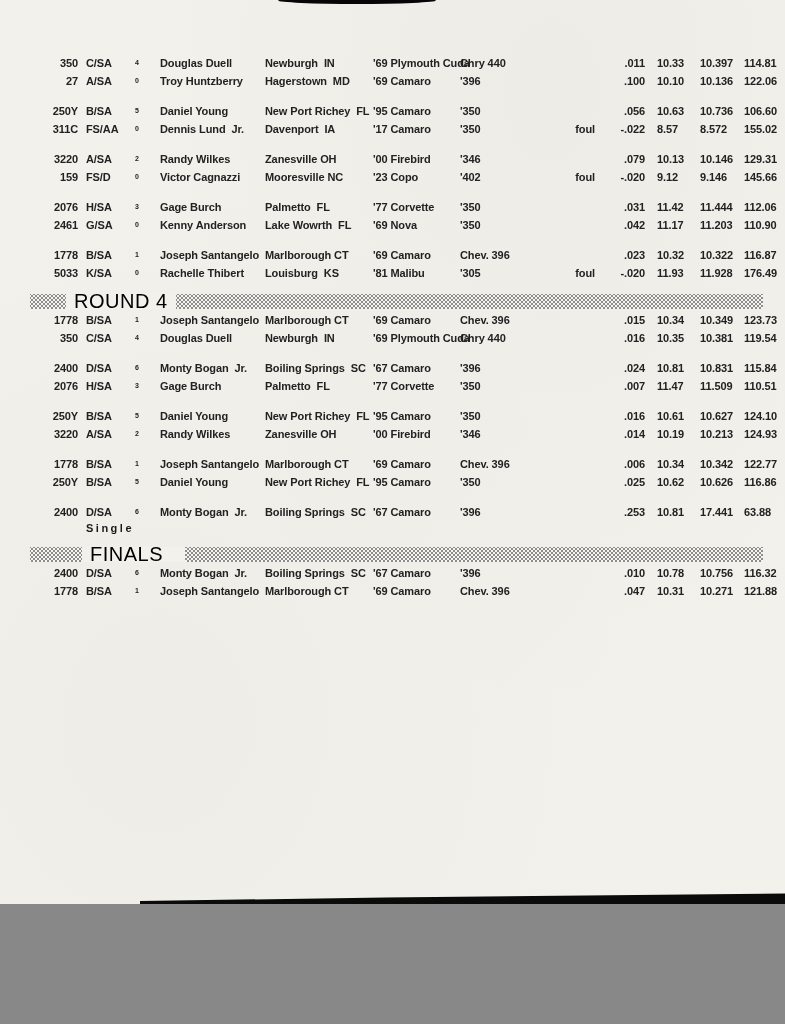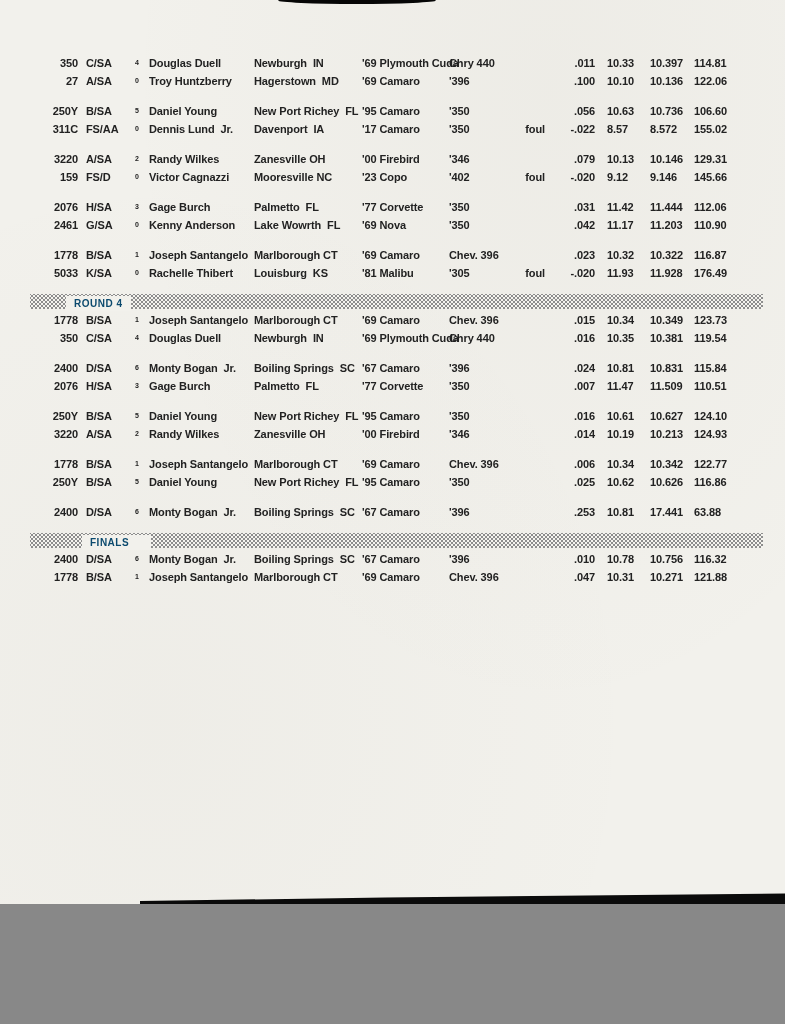--- a/index.html
+++ b/index.html
@@ -22,25 +22,25 @@
     height:18px; line-height:18px;
     font-size:11px;
     letter-spacing:-0.1px;
     white-space:pre;
     padding-left:36px;
   }
   .c { flex:0 0 auto; overflow:visible; }
   .c-num   { width:42px; text-align:right; }
   .c-class { margin-left:8px; width:44px; }
   .c-seed  { width:14px; text-align:center; font-size:7px; }
-  .c-name  { margin-left:5px; width:105px; }
+  .c-name  { margin-left:16px; width:105px; }
   .c-town  { width:108px; }
   .c-car   { width:87px; }
   .c-eng   { width:72px; }
-  .c-foul  { width:24px; text-align:right; }
+  .c-foul  { width:24px; text-align:right;margin-left:39px; }
   .c-rt    { margin-left:18px; width:32px; text-align:right; }
   .c-dial  { margin-left:12px; width:43px; }
   .c-et    { width:44px; }
   .c-mph   { width:54px; }
   .group { margin-bottom:12px; }
   .note {
     margin-left:86px;
     height:14px; line-height:14px;
     font-size:11px; letter-spacing:2.5px;
     color:#1a1a1a;
@@ -55,23 +55,23 @@
     background-size:4px 4px, 4px 4px;
     background-position:0 0, 2px 2px;
     background-color:#f5f4ef;
   }
   .hdr-label {
     display:inline-block;
     background:#f2f1ec;
     padding:0 8px;
     margin-left:36px;
     height:15px;
-    font-size:10px; font-weight:bold;
+    font-size:20px; font-weight:normal;
     letter-spacing:0.5px;
-    color:#0c4a6e;
+    color:#000000;
     white-space:pre;
   }
   .hdr-round4 { margin-top:10px; }
   .hdr-round5 { margin-top:6px; }
   .hdr-finals { margin-top:8px; }
   .hdr-finals .hdr-label { margin-left:52px; padding-right:22px; }
   .scan-top {
     position:absolute;
     left:278px; top:-3px;
     width:158px; height:7px;
@@ -374,20 +374,21 @@
     <span class="c c-name">Monty Bogan  Jr.</span>
     <span class="c c-town">Boiling Springs  SC</span>
     <span class="c c-car">'67 Camaro</span>
     <span class="c c-eng">'396</span>
     <span class="c c-foul"></span>
     <span class="c c-rt">.253</span>
     <span class="c c-dial">10.81</span>
     <span class="c c-et">17.441</span>
     <span class="c c-mph">63.88</span>
   </div>
+        <div class="note">Single</div>
       </div>
       <div class="hdr hdr-finals">
     <span class="hdr-label">FINALS</span>
   </div>
       <div class="group">
         <div class="row">
     <span class="c c-num">2400</span>
     <span class="c c-class">D/SA</span>
     <span class="c c-seed">6</span>
     <span class="c c-name">Monty Bogan  Jr.</span>

